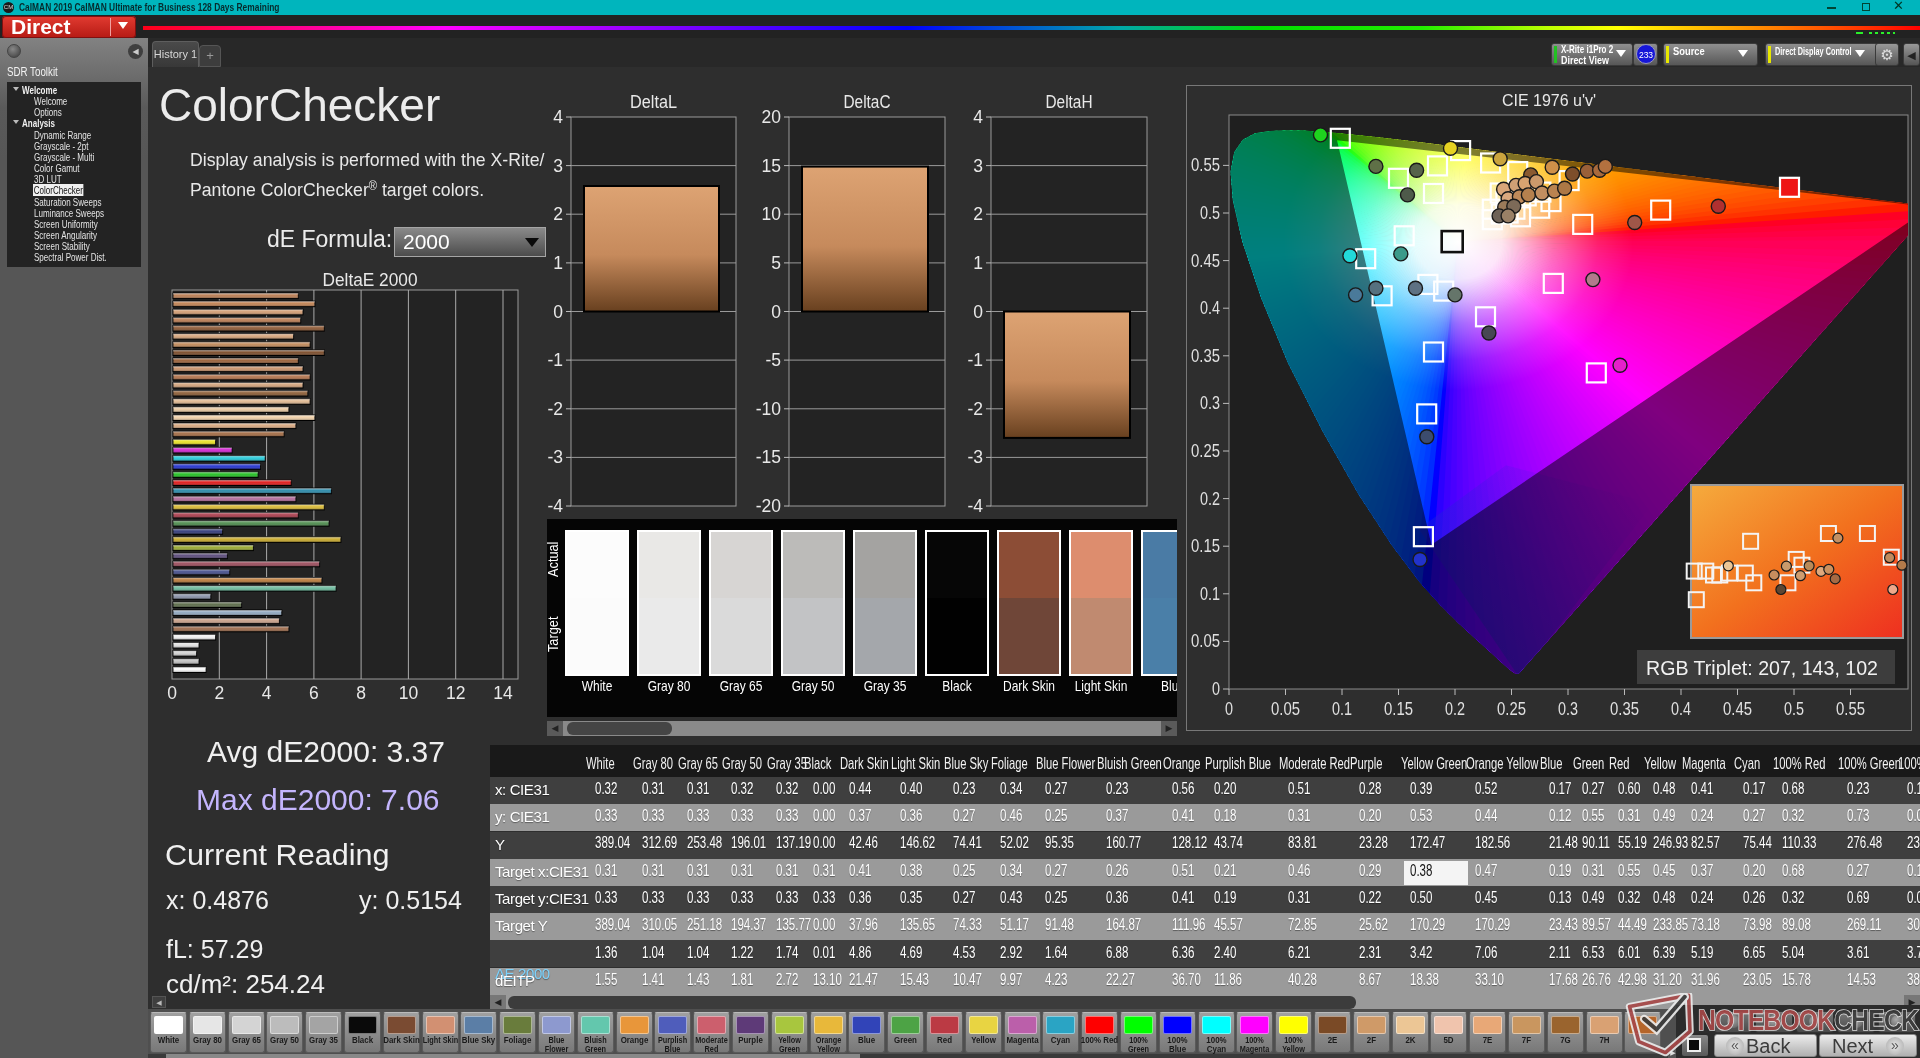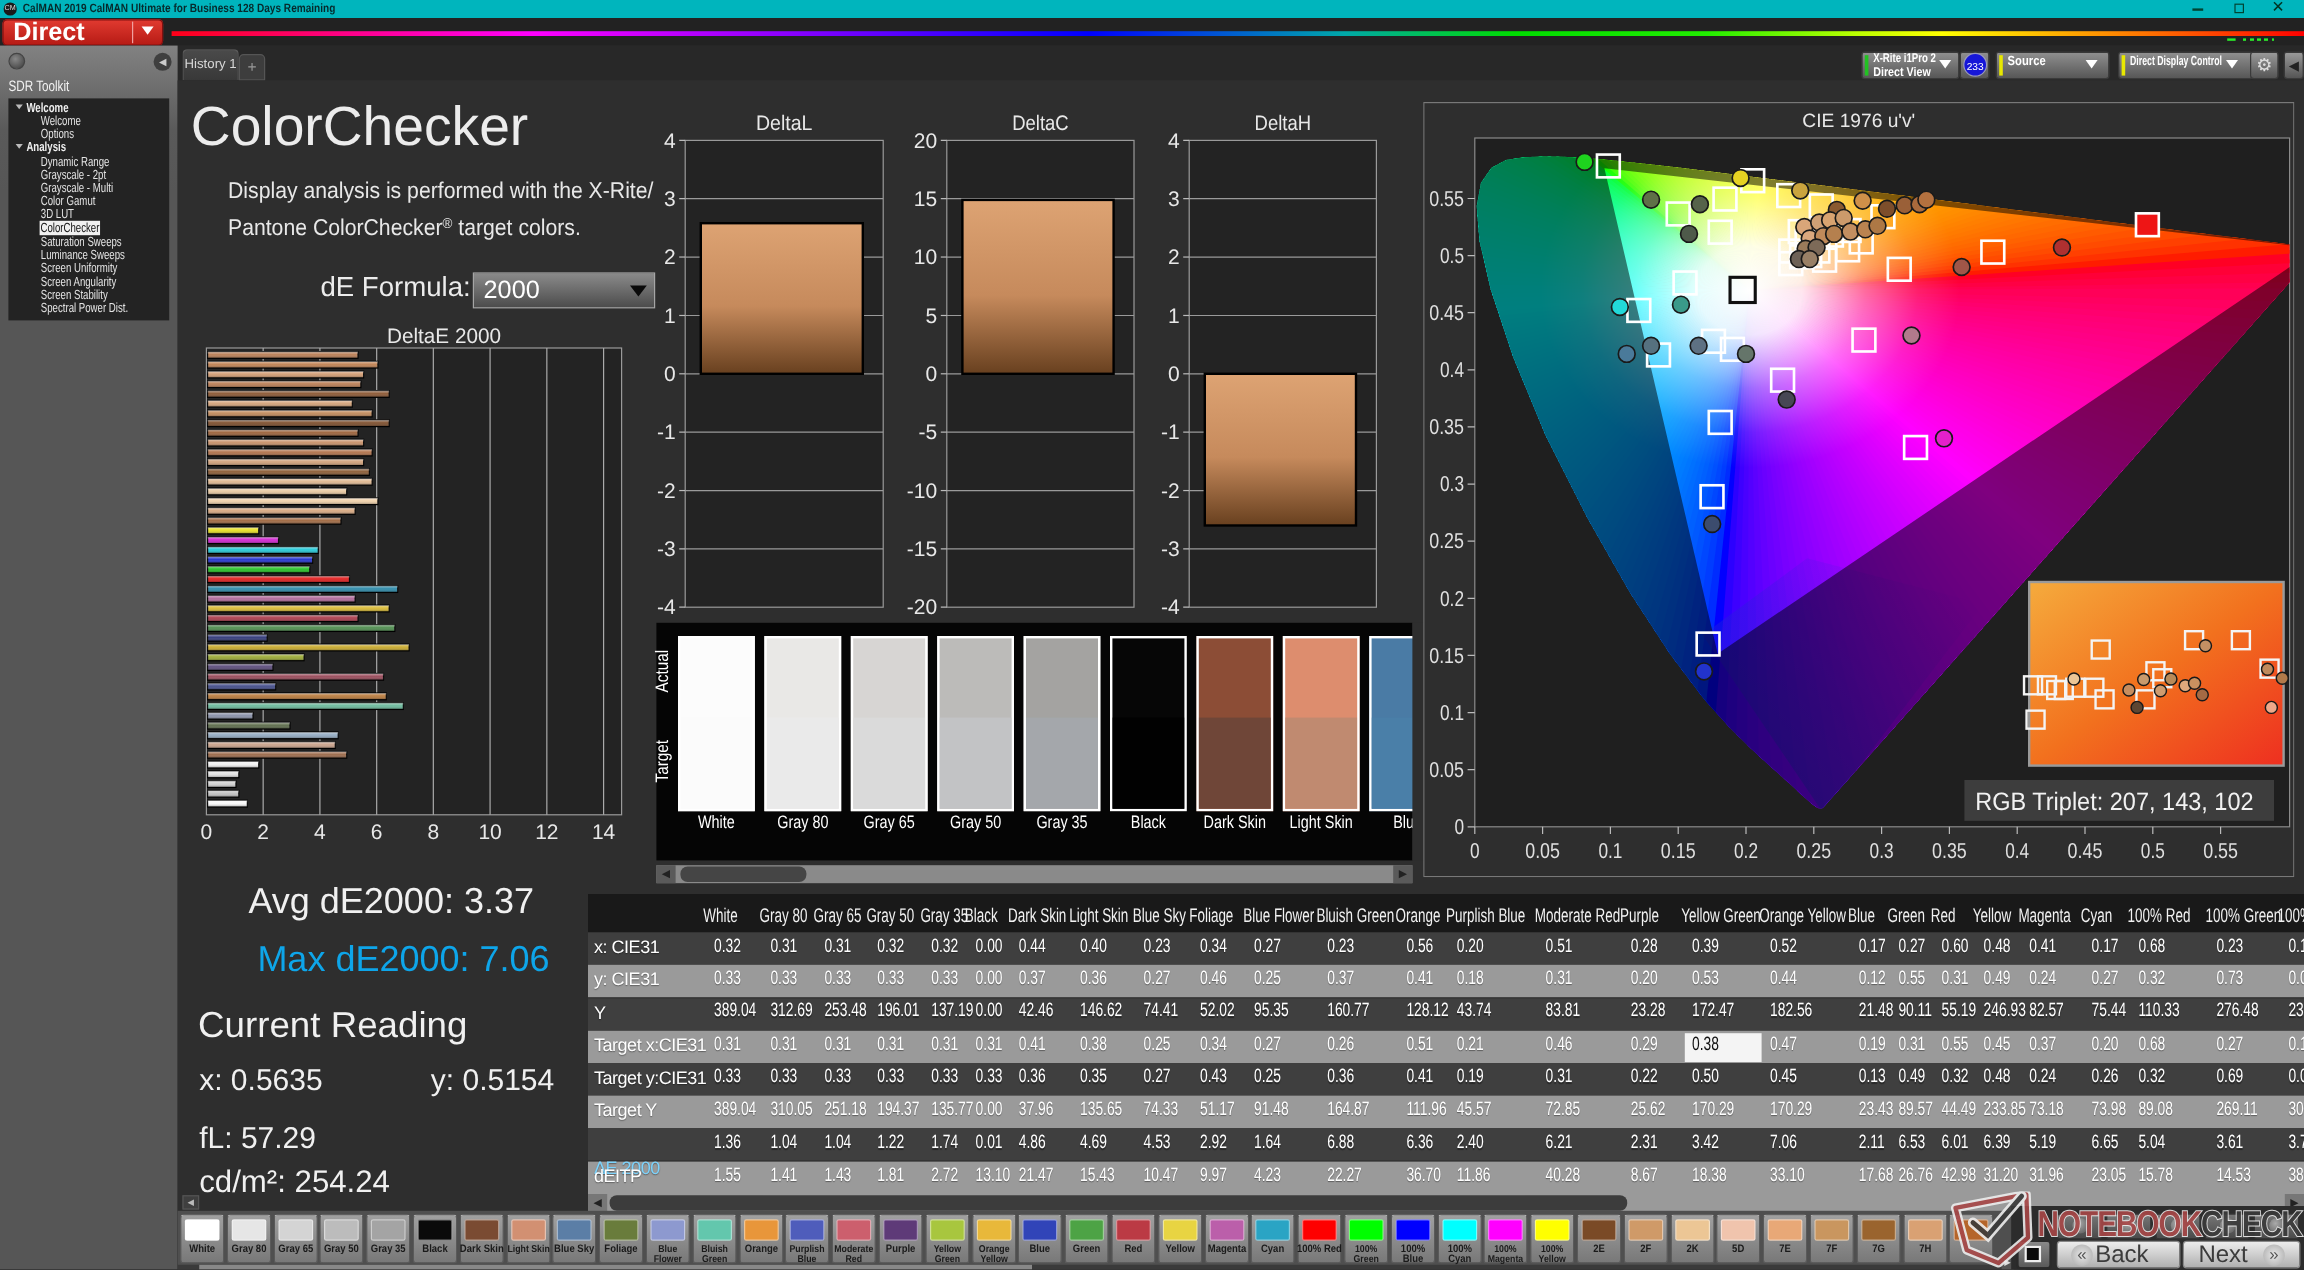--- a/index.html
+++ b/index.html
@@ -812,23 +812,23 @@
 <circle cx="642.8" cy="484.3" r="5" fill="#cb915f" stroke="#1a1a1a" stroke-width="1.2"></circle>
 <circle cx="649.2" cy="493.9" r="5" fill="#a56a44" stroke="#1a1a1a" stroke-width="1.2"></circle>
 <circle cx="594.9" cy="504.5" r="5" fill="#5d4632" stroke="#1a1a1a" stroke-width="1.2"></circle>
 <circle cx="703.6" cy="472.7" r="5" fill="#c08a5c" stroke="#1a1a1a" stroke-width="1.2"></circle>
 <circle cx="715.9" cy="480.2" r="5" fill="#b27a4a" stroke="#1a1a1a" stroke-width="1.2"></circle>
 <circle cx="706.8" cy="504.5" r="5" fill="#efa88a" stroke="#1a1a1a" stroke-width="1.2"></circle>
 <rect x="451" y="565" width="258" height="34" fill="#3d3d3d"></rect>
 <text x="460" y="590" fill="#f2f2f2" font-size="21" textLength="232" lengthAdjust="spacingAndGlyphs">RGB Triplet: 207, 143, 102</text>
 </svg>
 <div class="abs" style="left:200px;top:735px;width:252px;text-align:center;font-size:30px;color:#f0f0f0">Avg dE2000: 3.37</div>
-<div class="abs" style="left:196px;top:783px;width:262px;text-align:right;font-size:30px;color:#0ea5e9">Max dE2000: 7.06</div>
+<div class="abs" style="left:196px;top:783px;width:262px;text-align:left;font-size:30px;color:#c4b5fd">Max dE2000: 7.06</div>
 <div class="abs" style="left:165px;top:838px;font-size:30px;transform:scaleX(1.02);transform-origin:0 0;color:#f0f0f0">Current Reading</div>
-<div class="abs" style="left:166px;top:886px;font-size:25px;color:#f0f0f0">x: 0.5635</div>
+<div class="abs" style="left:166px;top:886px;font-size:25px;color:#f0f0f0">x: 0.4876</div>
 <div class="abs" style="left:359px;top:886px;font-size:25px;color:#f0f0f0">y: 0.5154</div>
 <div class="abs" style="left:166px;top:935px;font-size:25px;color:#f0f0f0">fL: 57.29</div>
 <div class="abs" style="left:166px;top:969px;font-size:26px;color:#f0f0f0">cd/m²: 254.24</div>
 <div class="abs" style="left:490px;top:745px;width:1430px;height:32px;background:#191919"></div>
 <div class="abs" style="left:490px;top:777px;width:1430px;height:27.25px;background:#3f3f3f"></div>
 <div class="abs" style="left:490px;top:804px;width:1430px;height:27.25px;background:#9a9a9a"></div>
 <div class="abs" style="left:490px;top:832px;width:1430px;height:27.25px;background:#3f3f3f"></div>
 <div class="abs" style="left:490px;top:859px;width:1430px;height:27.25px;background:#9a9a9a"></div>
 <div class="abs" style="left:490px;top:886px;width:1430px;height:27.25px;background:#3f3f3f"></div>
 <div class="abs" style="left:490px;top:913px;width:1430px;height:27.25px;background:#9a9a9a"></div>

